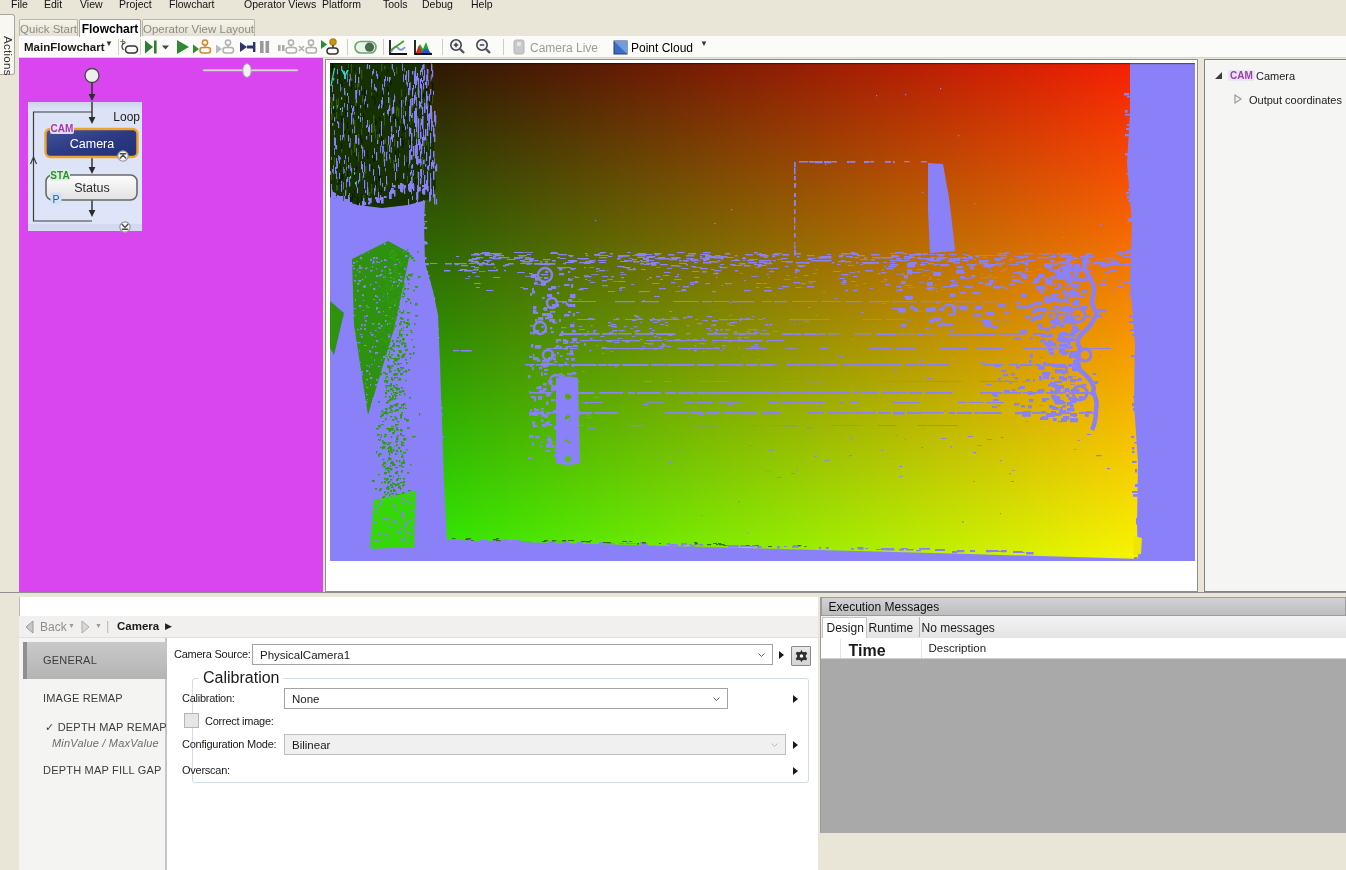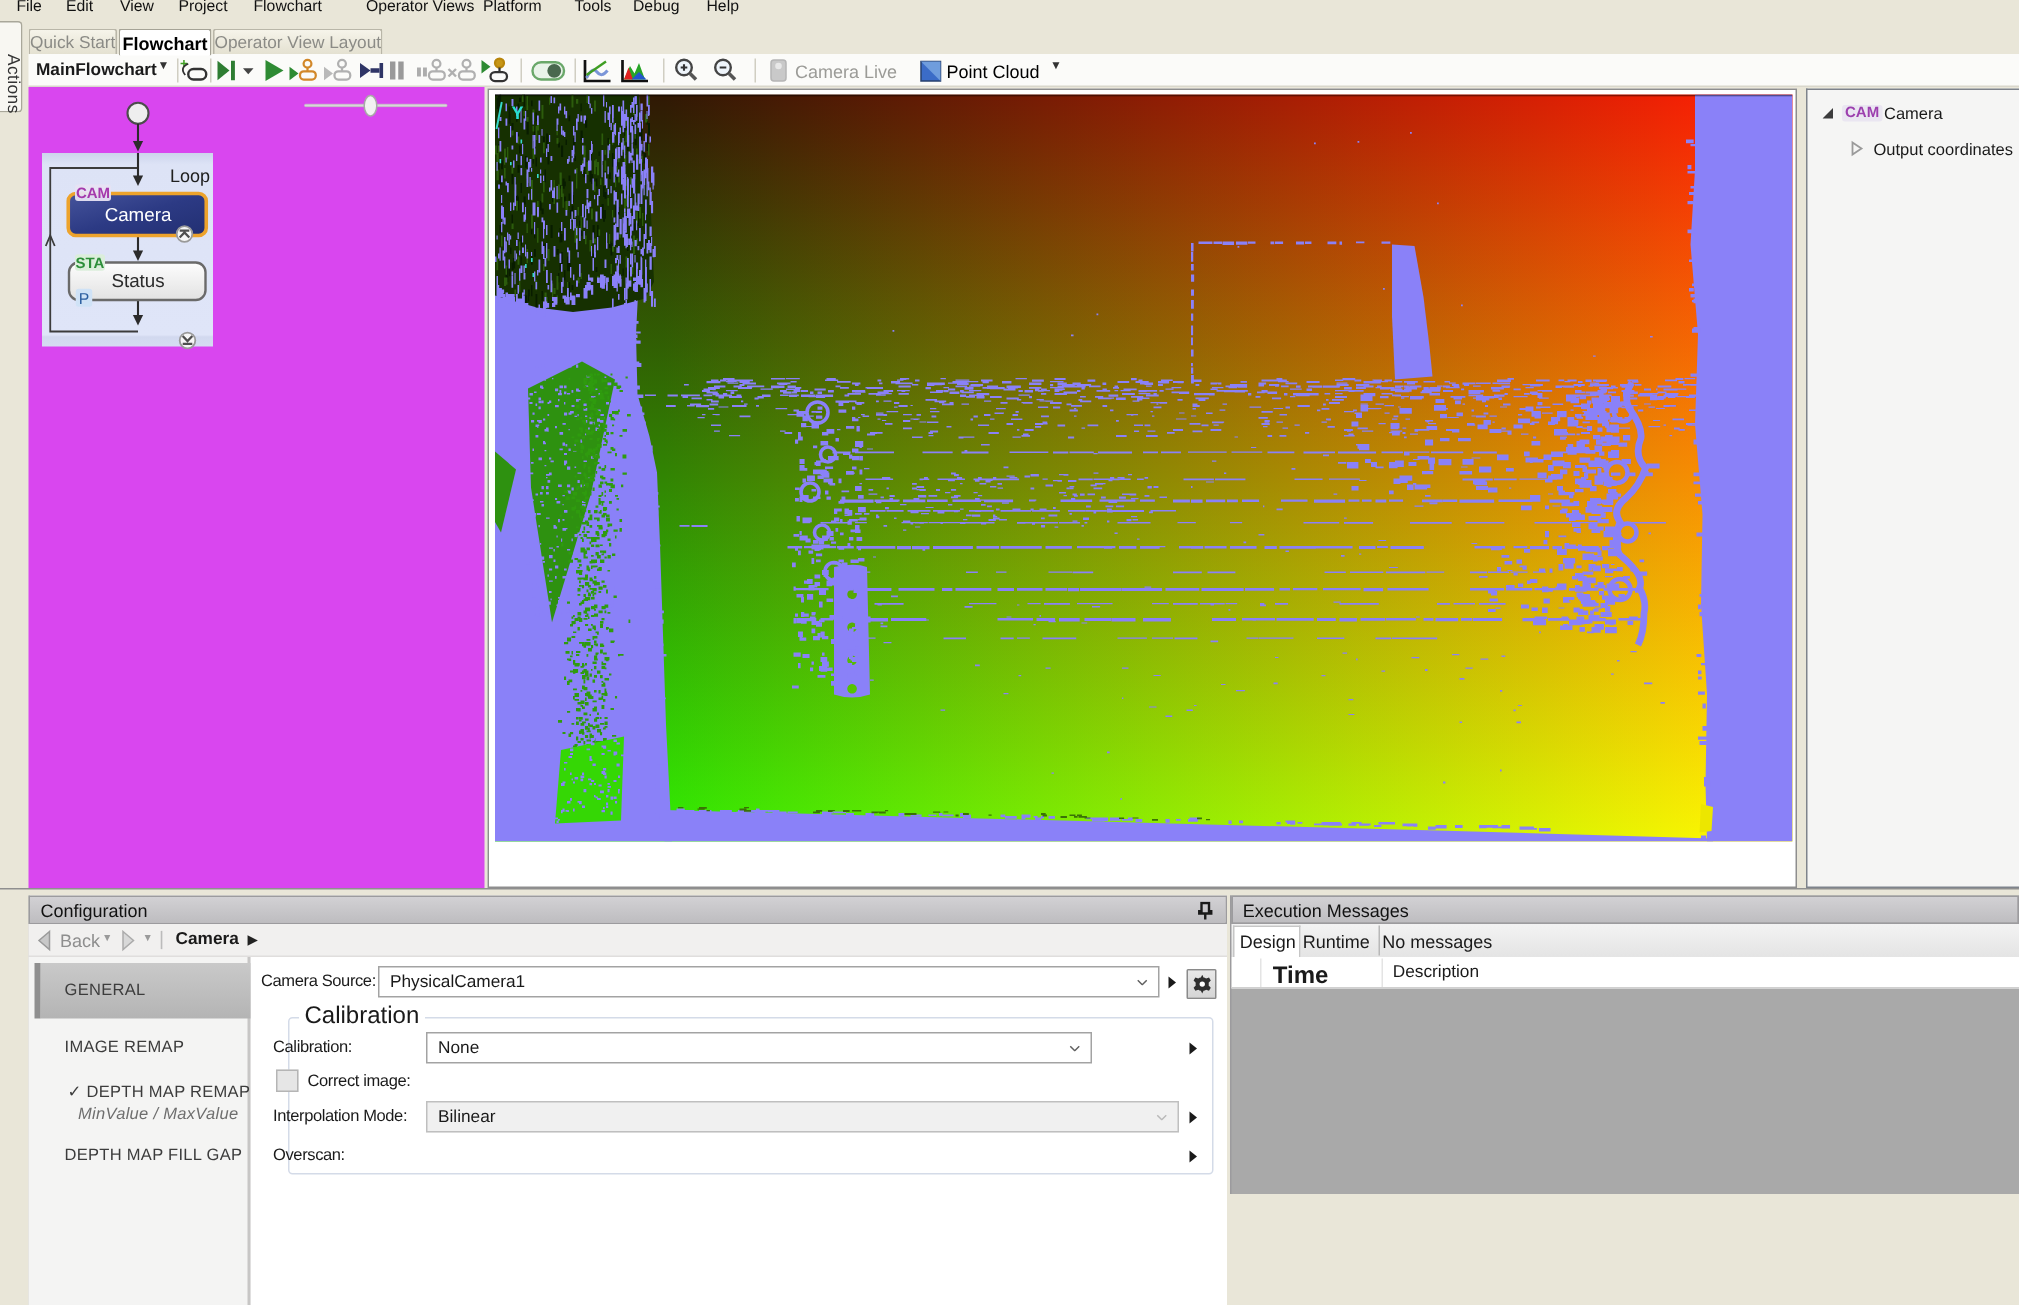--- a/index.html
+++ b/index.html
@@ -17,21 +17,21 @@
 #noise{position:absolute;left:0;top:0}
 #imgstatus{position:absolute;left:0;bottom:0;width:100%;height:29px;background:#f1f1ee;border-top:1px solid #d8d8d3;font-size:11px}
 #rightpanel{position:absolute;left:1203.5px;top:58.5px;width:142.5px;height:533px;background:#f5f5f4;border:1px solid #7e838b;border-right:none}
 #botline{position:absolute;left:0;top:592px;width:1346px;height:1px;background:#8f8f8f}
 .dockhdr{position:absolute;height:19px;background:linear-gradient(#d2d1d4,#bebdc0);border:1px solid #9c9b9e;font-size:12px;color:#111;padding:2px 0 0 7px}
 #cfgpanel{position:absolute;left:19px;top:597px;width:799px;height:273px;background:#fff}
 #crumb{position:absolute;left:0;top:19px;width:100%;height:22px;background:#f1f0ef;border-bottom:1px solid #e0dedd}
 #cfgnav{position:absolute;left:0px;top:41px;width:148px;height:232px;background:#f4f4f3;border-right:2px solid #c7c6c5}
 .nav{position:absolute;left:24px;font-size:11px;color:#3c3c3c;letter-spacing:.2px;white-space:nowrap}
 #navsel{position:absolute;left:4px;top:4px;width:144px;height:37px;background:linear-gradient(#c9c9c9,#b4b4b4);border-left:4px solid #8f8f8f}
-#execpanel{position:absolute;left:819.5px;top:597px;width:526.5px;height:199px;background:#a9a9a9;border-left:1px solid #9c9b9e}
+#execpanel{position:absolute;left:819.5px;top:597px;width:526.5px;height:236px;background:#a9a9a9;border-left:1px solid #9c9b9e}
 label{font-size:11px;white-space:nowrap;letter-spacing:-0.25px}
 .combo{position:absolute;height:21px;background:#fff;border:1px solid #a3a3a3;font-size:11.5px;padding:3.5px 0 0 7px}
 .combo.dis{background:#f0f0f0;border-color:#bfbfbf}
 .chev{position:absolute;right:7px;top:8px;width:7px;height:4px}
 .chev svg{display:block}
 .rarr{position:absolute;width:0;height:0;border-left:5px solid #1a1a1a;border-top:4px solid transparent;border-bottom:4px solid transparent}
 text{font-family:"Liberation Sans",sans-serif}
 </style></head>
 <body>
 <div id="menubar">
@@ -237,23 +237,20 @@
 <span style="position:absolute;left:1228px;top:70px;background:#eae6f1;border-radius:2px;padding:0 2px;color:#9c3fae;font-weight:bold;font-size:10px">CAM</span>
 <span style="position:absolute;left:1256px;top:70px;font-size:11px">Camera</span>
 <svg width="10" height="12" style="position:absolute;left:1233px;top:93px" viewBox="0 0 10 12">
     <path d="M2 2 L8 6 L2 10 z" fill="none" stroke="#9a9a9a" stroke-width="1.2"></path>
   </svg>
 <span style="position:absolute;left:1249px;top:94px;font-size:11px">Output coordinates</span>
 
 <div id="botline"></div>
 <div id="cfgpanel">
     <div style="position:absolute;left:0;top:0;width:1px;height:273px;background:#bdbbb0"></div>
-  <div class="dockhdr" style="left:0;top:0;width:100%">Configuration<svg width="11" height="13" viewBox="0 0 11 13" style="position:absolute;right:8px;top:3px">
-        <path d="M3 1 h5 v5.5 h1.5 v1.5 h-8 v-1.5 h1.5 z M5.5 8 v4" stroke="#1a1a1a" stroke-width="1.6" fill="none"></path>
-      </svg></div>
   <div id="crumb">
 <svg width="16" height="16" style="position:absolute;left:3px;top:3px" viewBox="0 0 16 16">
         <path d="M11 2 L4 8 L11 14 z" fill="#c8c8c8" stroke="#9a9a9a"></path>
       </svg>
 <span style="position:absolute;left:21px;top:4px;color:#8e8e8e;font-size:12px">Back</span>
 <span style="position:absolute;left:49px;top:6px;font-size:7px;color:#9a9a9a">▼</span>
 <svg width="16" height="16" style="position:absolute;left:58px;top:3px" viewBox="0 0 16 16">
         <path d="M5 2 L12 8 L5 14 z" fill="#d8d8d8" stroke="#ababab"></path>
       </svg>
 <span style="position:absolute;left:76px;top:6px;font-size:7px;color:#9a9a9a">▼</span>
@@ -286,21 +283,21 @@
 </fieldset>
 <label style="position:absolute;left:163px;top:95px">Calibration:</label>
 <div class="combo" style="left:265px;top:91px;width:444px">None<span class="chev">
         <svg width="7" height="4" viewBox="0 0 7 4">
           <path d="M0.5 0.5 L3.5 3.5 L6.5 0.5" stroke="#606060" fill="none"></path>
         </svg>
       </span></div>
 <span class="rarr" style="left:774px;top:97.5px"></span>
 <div style="position:absolute;left:165px;top:116px;width:15px;height:15px;background:#e6e6e6;border:1px solid #b5b5b5"></div>
 <label style="position:absolute;left:186px;top:118px">Correct image:</label>
-<label style="position:absolute;left:163px;top:141px">Interpolation Mode:</label>
+<label style="position:absolute;left:163px;top:141px">Configuration Mode:</label>
 <div class="combo dis" style="left:265px;top:137px;width:502px">Bilinear<span class="chev">
         <svg width="7" height="4" viewBox="0 0 7 4">
           <path d="M0.5 0.5 L3.5 3.5 L6.5 0.5" stroke="#b9b9b9" fill="none"></path>
         </svg>
       </span></div>
 <span class="rarr" style="left:774px;top:143.5px"></span>
 <label style="position:absolute;left:163px;top:167px">Overscan:</label>
 <span class="rarr" style="left:774px;top:169.5px"></span>
 
 </div>

